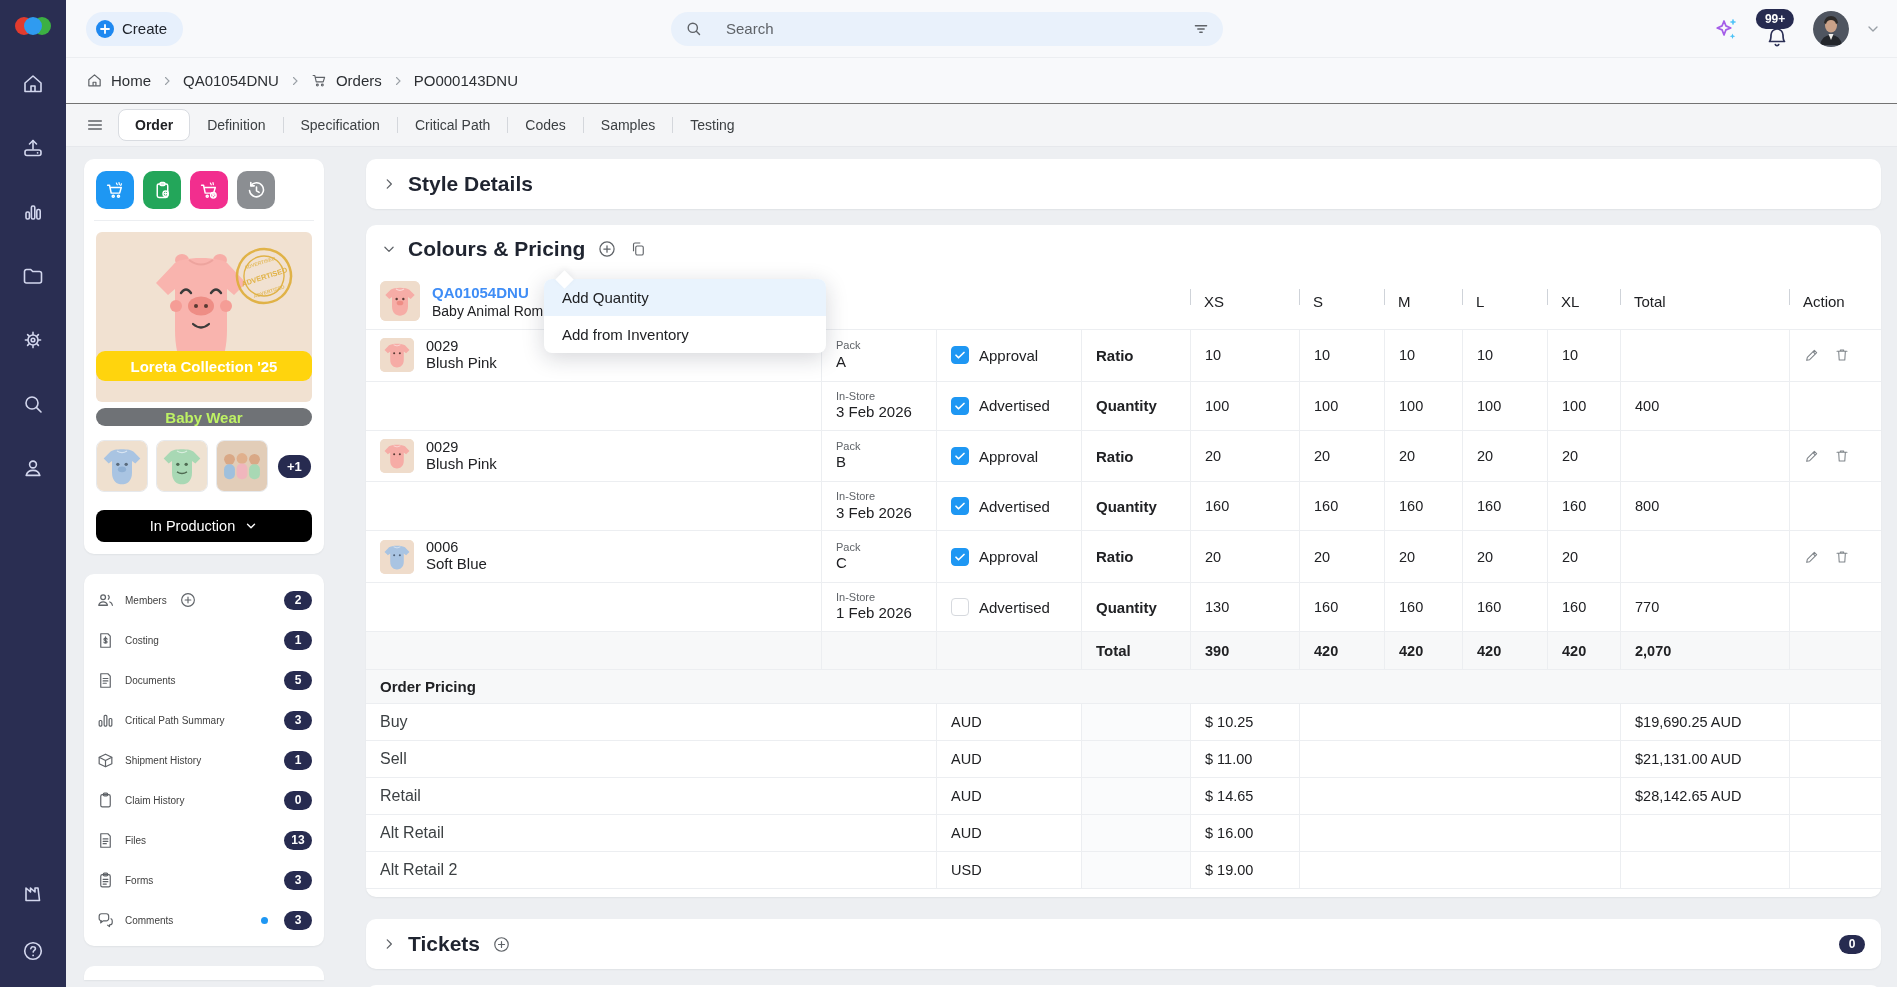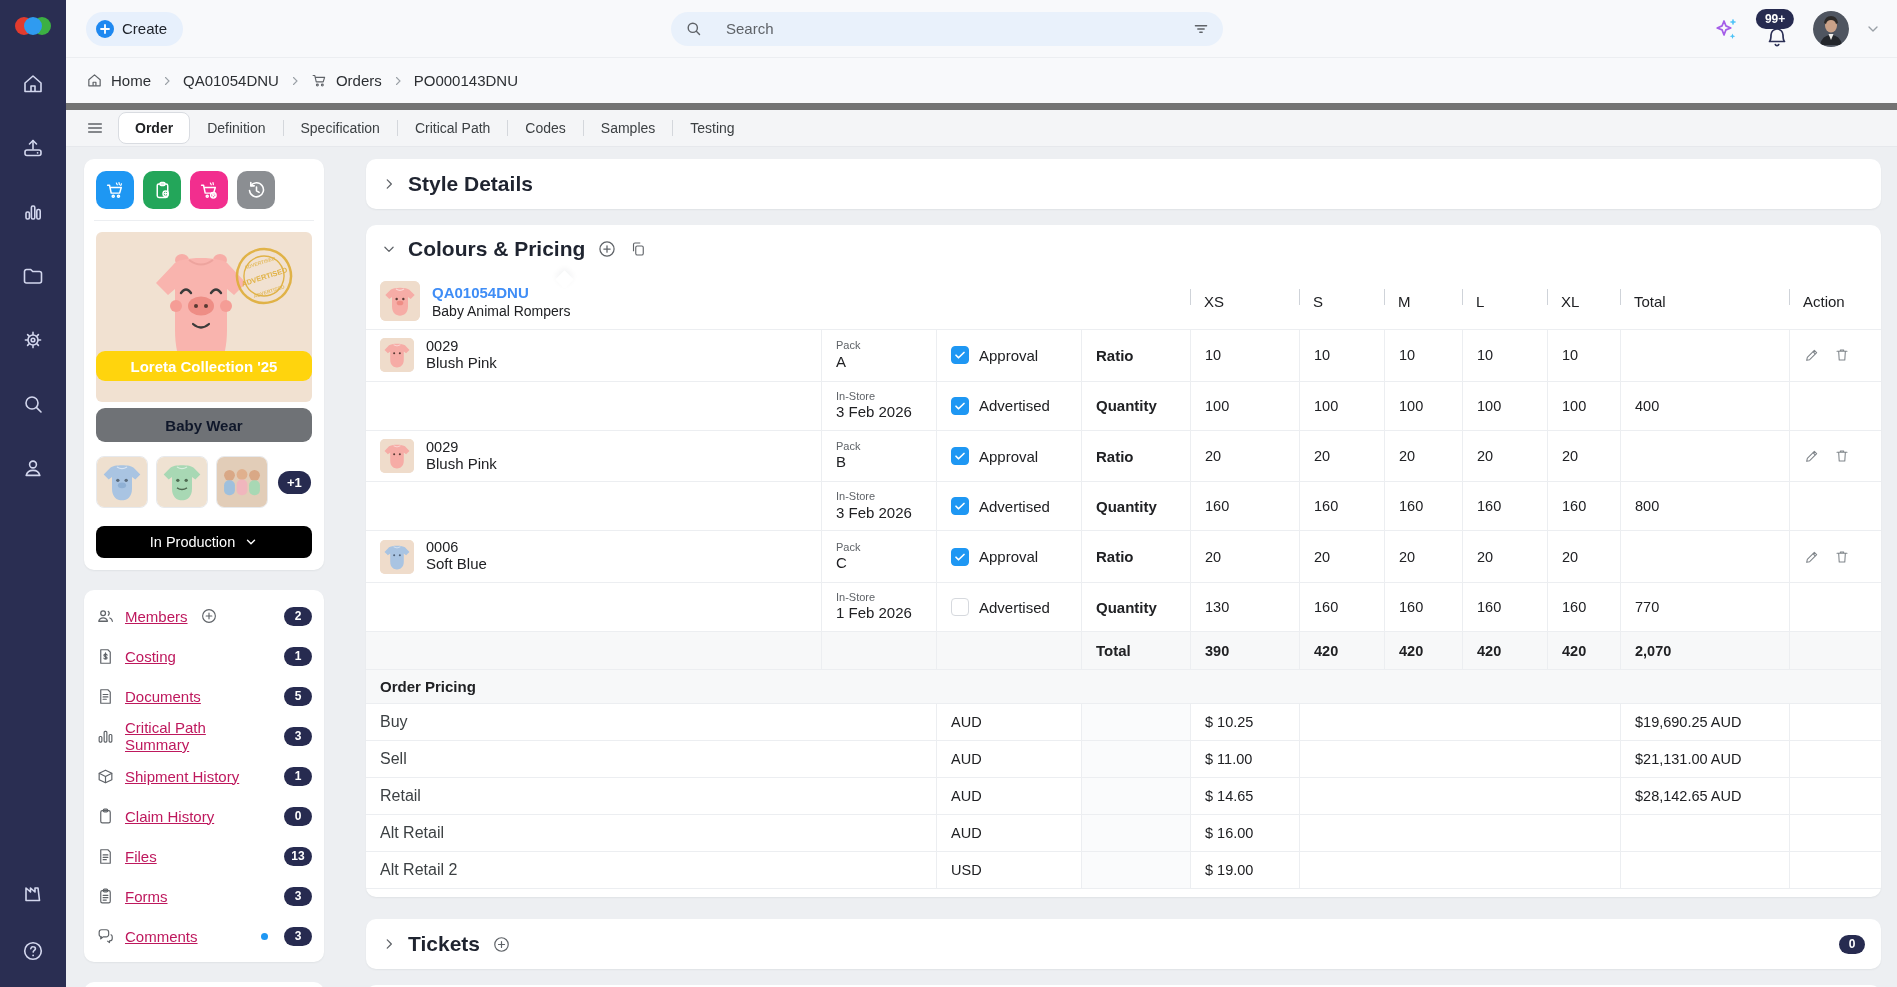--- a/index.html
+++ b/index.html
@@ -29,49 +29,49 @@
   .top-right { display:flex; align-items:center; gap:16px; }
   .bell-wrap { position:relative; width:40px; height:40px; }
   .bell-badge { position:absolute; top:0px; left:50%; transform:translateX(-55%); background:#272b50; color:#fff; font-size:12px; font-weight:bold; padding:3px 9px; border-radius:11px; z-index:2; }
   .bell-wrap svg { position:absolute; bottom:0; left:50%; transform:translateX(-50%); }
   .avatar { width:36px; height:36px; border-radius:50%; overflow:hidden; cursor:pointer; }
 
   .crumbbar { height:46px; background:#f8f9fb; border-top:1px solid #eceef1; display:flex; align-items:center; padding:0 20px; gap:10px; font-size:15px; color:#3c4043; }
   .crumb { cursor:pointer; display:flex; align-items:center; gap:8px; color:#2c2f33; }
   .crumb-sep { color:#9aa0a6; }
 
-  .tabbar { height:44px; background:#f4f5f7; border-top:7px solid #737373; border-bottom:1px solid #e6e8ec; display:flex; align-items:center; padding:0 14px; gap:4px; }
+  .tabbar { height:44px; background:#f4f5f7; border-top:1px solid #737373; border-bottom:1px solid #e6e8ec; display:flex; align-items:center; padding:0 14px; gap:4px; }
   .hamburger { width:30px; height:30px; display:flex; align-items:center; justify-content:center; color:#5f6368; cursor:pointer; margin-right:4px; }
   .tab { font-size:14px; color:#3c4043; padding:7px 13px; cursor:pointer; white-space:nowrap; }
   .tab.active { background:#fff; border:1px solid #d9dce1; border-radius:8px; font-weight:bold; color:#202124; padding:7px 16px; }
   .tab-sep { width:1px; height:16px; background:#d4d7dc; }
 
   
   .content { display:flex; padding:12px 16px 0 18px; gap:42px; }
   .card { background:#fff; border-radius:10px; box-shadow:0 1px 2px rgba(25,30,40,.06); }
 
   .leftcol { width:240px; flex:none; display:flex; flex-direction:column; gap:20px; }
   .pcard { padding:12px; }
   .actrow { display:flex; gap:9px; }
   .actbtn { width:38px; height:38px; border-radius:10px; display:flex; align-items:center; justify-content:center; cursor:pointer; color:#fff; }
   .actbtn.blue { background:#1e97f3; } .actbtn.green { background:#23a65a; }
   .actbtn.pink { background:#f22e8e; } .actbtn.gray { background:#8b8e92; }
   .pdivider { height:1px; background:#eceef1; margin:11px -2px 11px; }
   .heroimg { position:relative; width:216px; height:170px; border-radius:6px; overflow:hidden; }
   .banner-yellow { position:absolute; left:0; right:0; top:119px; height:30px; background:#ffd40d; border-radius:9px; color:#fff; font-weight:bold; font-size:15px; display:flex; align-items:center; justify-content:center; }
-  .banner-gray { margin-top:6px; height:34px; background:#6f7276; border-radius:9px; color:#0f172a; font-weight:bold; font-size:15px; display:flex; align-items:center; justify-content:center; }
+  .banner-gray { margin-top:6px; height:18px; background:#6f7276; border-radius:9px; color:#bef264; font-weight:bold; font-size:15px; display:flex; align-items:center; justify-content:center; }
   .thumbrow { display:flex; align-items:center; gap:8px; margin-top:14px; }
   .thumb { width:52px; height:52px; border:1px solid #e7e9ec; border-radius:8px; overflow:hidden; background:#fff; cursor:pointer; }
   .morebadge { background:#272b50; color:#fff; font-size:13px; font-weight:bold; border-radius:12px; padding:4px 9px; margin-left:2px; }
   .status-btn { margin-top:18px; height:32px; background:#000000; border-radius:8px; color:#fff; font-size:14.5px; display:flex; align-items:center; justify-content:center; gap:9px; cursor:pointer; }
 
   .menucard { padding:6px 12px; }
   .menu-row { height:40px; display:flex; align-items:center; gap:10px; cursor:pointer; }
   .mi { color:#5f6368; display:flex; }
-  .ml { font-size:15px; color:#be185d;text-decoration:underline; }
+  .ml { font-size:10px; color:#404040; }
   .madd { color:#5f6368; display:flex; margin-left:2px; cursor:pointer; }
   .mspacer { flex:1; }
   .mbadge { background:#272b50; color:#fff; font-size:12px; font-weight:bold; min-width:28px; height:19px; border-radius:10px; display:flex; align-items:center; justify-content:center; padding:0 7px; }
   .bluedot { width:7px; height:7px; border-radius:50%; background:#1e97f3; margin-right:6px; }
   .peekcard { height:14px; border-radius:10px 10px 0 0; box-shadow:0 1px 2px rgba(25,30,40,.06); background:#fff; }
 
   .rightcol { flex:1; display:flex; flex-direction:column; gap:16px; min-width:0; }
   .sec-head { height:50px; display:flex; align-items:center; gap:12px; padding:0 16px; cursor:pointer; }
   .sec-title { font-size:21px; font-weight:bold; color:#1f2430; }
   .chev { color:#5f6368; display:flex; }
@@ -578,20 +578,24 @@
             </span>
           <span class="iconbtn">
               <svg width="18" height="18" viewBox="0 0 24 24" fill="none" stroke="#5f6368" stroke-width="1.5" stroke-linejoin="round">
                 <rect x="9" y="8" width="10" height="12" rx="2"></rect>
                 <path d="M6 15 V6 a2 2 0 0 1 2-2 h7"></path>
               </svg>
             </span>
         </div>
 
         <div class="ctxcaret"></div>
+        <div class="ctxmenu">
+          <div class="ctxitem hl">Add Quantity</div>
+          <div class="ctxitem">Add from Inventory</div>
+        </div>
 
         <div class="t-row t-head">
           <div class="c c-prodhead">
             <div class="prodthumb">
                 <svg width="40" height="40" viewBox="0 0 60 60">
                   <rect width="60" height="60" fill="#efdccb"></rect>
                   <g color="#f6aca6">
                     <use href="#romper"></use>
                   </g>
                   <circle cx="25" cy="27" r="1.8" fill="#5a3b36"></circle>

